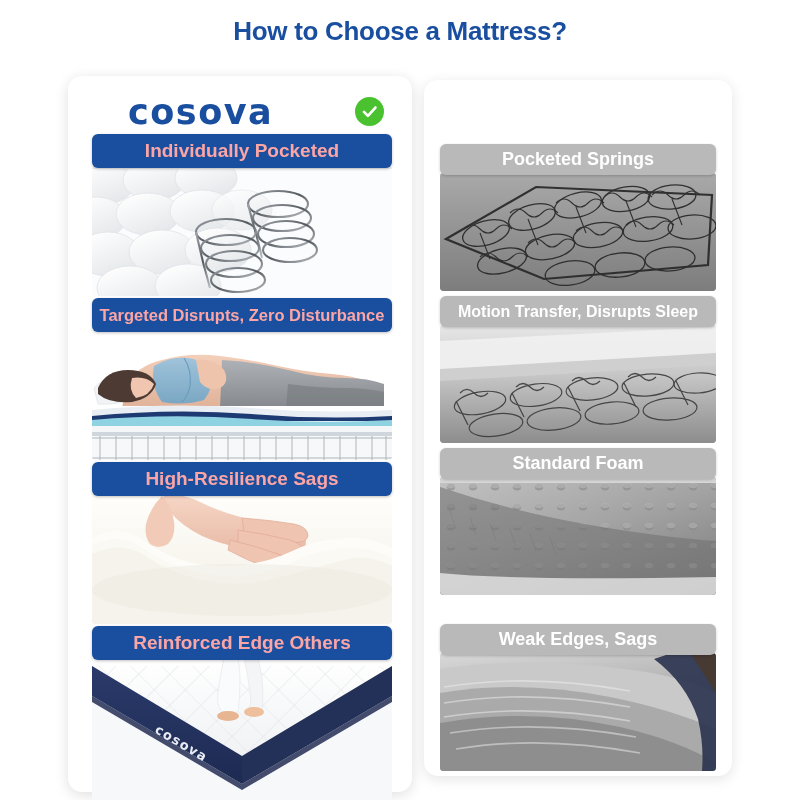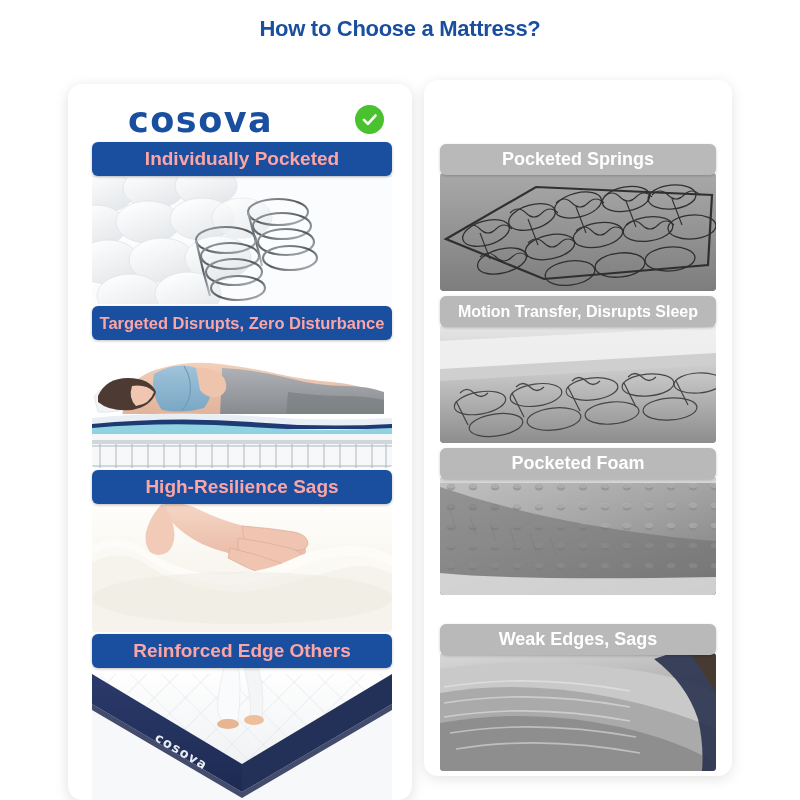--- a/index.html
+++ b/index.html
@@ -8,30 +8,30 @@
     background: #ffffff;
     font-family: "Liberation Sans", sans-serif;
     overflow: hidden;
   }
   .page { position: relative; width: 800px; height: 800px; background:#fff; }
 
   
   .title {
     position: absolute; top: 16px; left: 0; width: 800px;
     text-align: center;
-    font-size: 22px; font-weight: bold; letter-spacing: -0.3px;
+    font-size: 26px; font-weight: bold; letter-spacing: -0.3px;
     color: #1a4fa0;
   }
 
   
   .panel {
     position: absolute; background: #ffffff; border-radius: 14px;
   }
   .panel-left {
-    left: 68px; top: 84px; width: 344px; height: 716px;
+    left: 68px; top: 76px; width: 344px; height: 716px;
     box-shadow: 0 3px 14px rgba(0,0,0,0.13);
     z-index: 3;
   }
   .panel-right {
     left: 424px; top: 80px; width: 308px; height: 696px;
     box-shadow: 0 3px 14px rgba(0,0,0,0.11);
     z-index: 2;
   }
 
   
@@ -196,21 +196,21 @@
             <ellipse cx="172" cy="88" rx="27" ry="11" transform="rotate(-5 172 88)"></ellipse>
             <ellipse cx="230" cy="84" rx="27" ry="11" transform="rotate(-4 230 84)"></ellipse>
             <path d="M16 76 l12 24 M72 68 l12 24 M128 62 l12 24 M184 58 l12 24 M236 56 l12 24"></path>
             <path d="M20 68 q7 -7 14 0 q7 7 14 0 M76 62 q7 -7 14 0 q7 7 14 0 M132 56 q7 -7 14 0 q7 7 14 0 M188 52 q7 -7 14 0 q7 7 14 0"></path>
           </g>
         </svg>
       </div>
     </div>
 
     <div class="ofeat" style="top:368px;">
-      <div class="ofeat-label">Pocketed Foam</div>
+      <div class="ofeat-label">Standard Foam</div>
       <div class="ofeat-img bg-gray3">
         <svg class="ill" viewBox="0 0 276 118" preserveAspectRatio="none" aria-hidden="true">
           <defs>
             <linearGradient id="fm" x1="0.1" y1="0" x2="0.9" y2="1">
               <stop offset="0" stop-color="#c0c0c0"></stop>
                 <stop offset="0.5" stop-color="#a2a2a2"></stop>
                 <stop offset="1" stop-color="#7e7e7e"></stop>
             </linearGradient>
             <pattern id="dimples" width="22" height="20" patternUnits="userSpaceOnUse">
               <ellipse cx="11" cy="10" rx="4.2" ry="3.4" fill="#8a8a8a" opacity="0.75"></ellipse>

